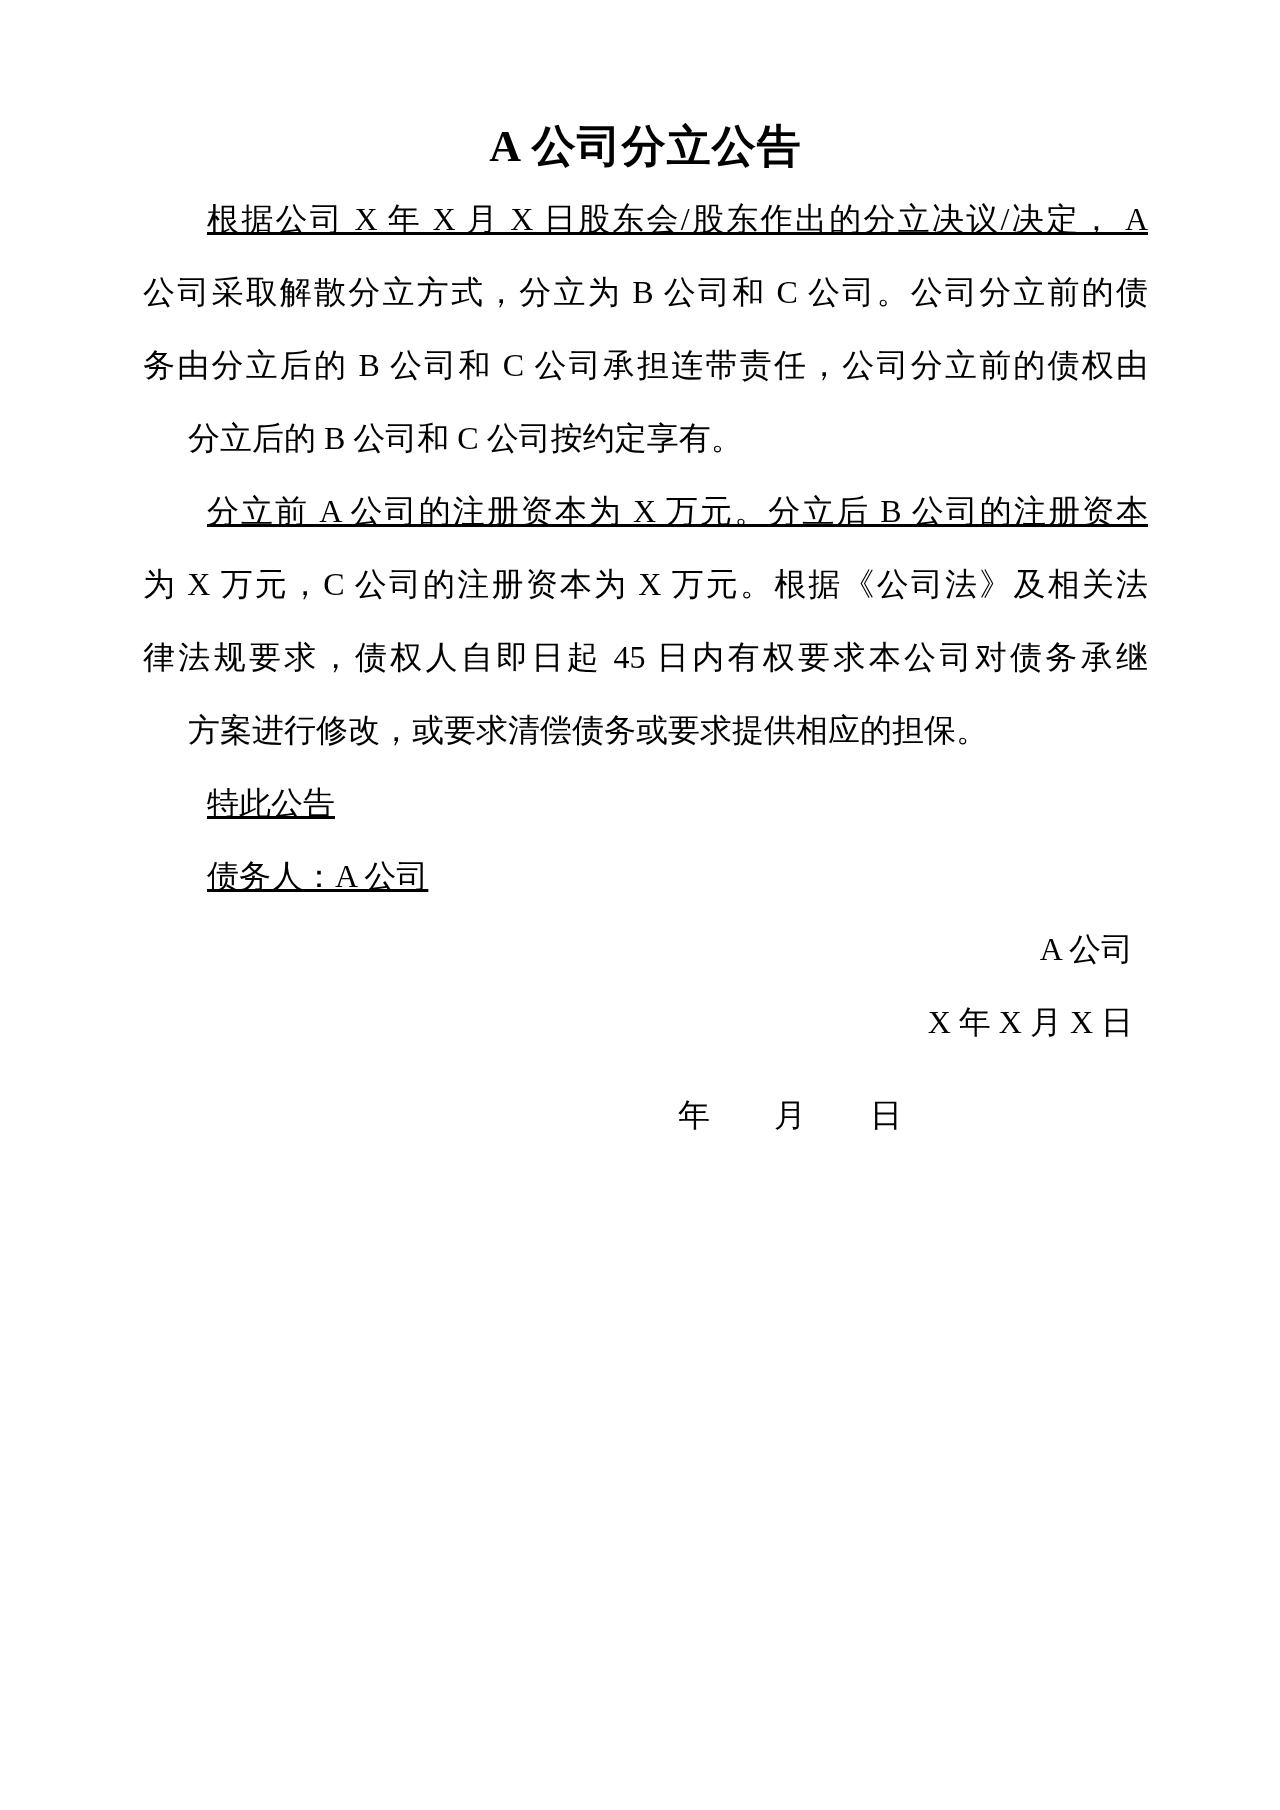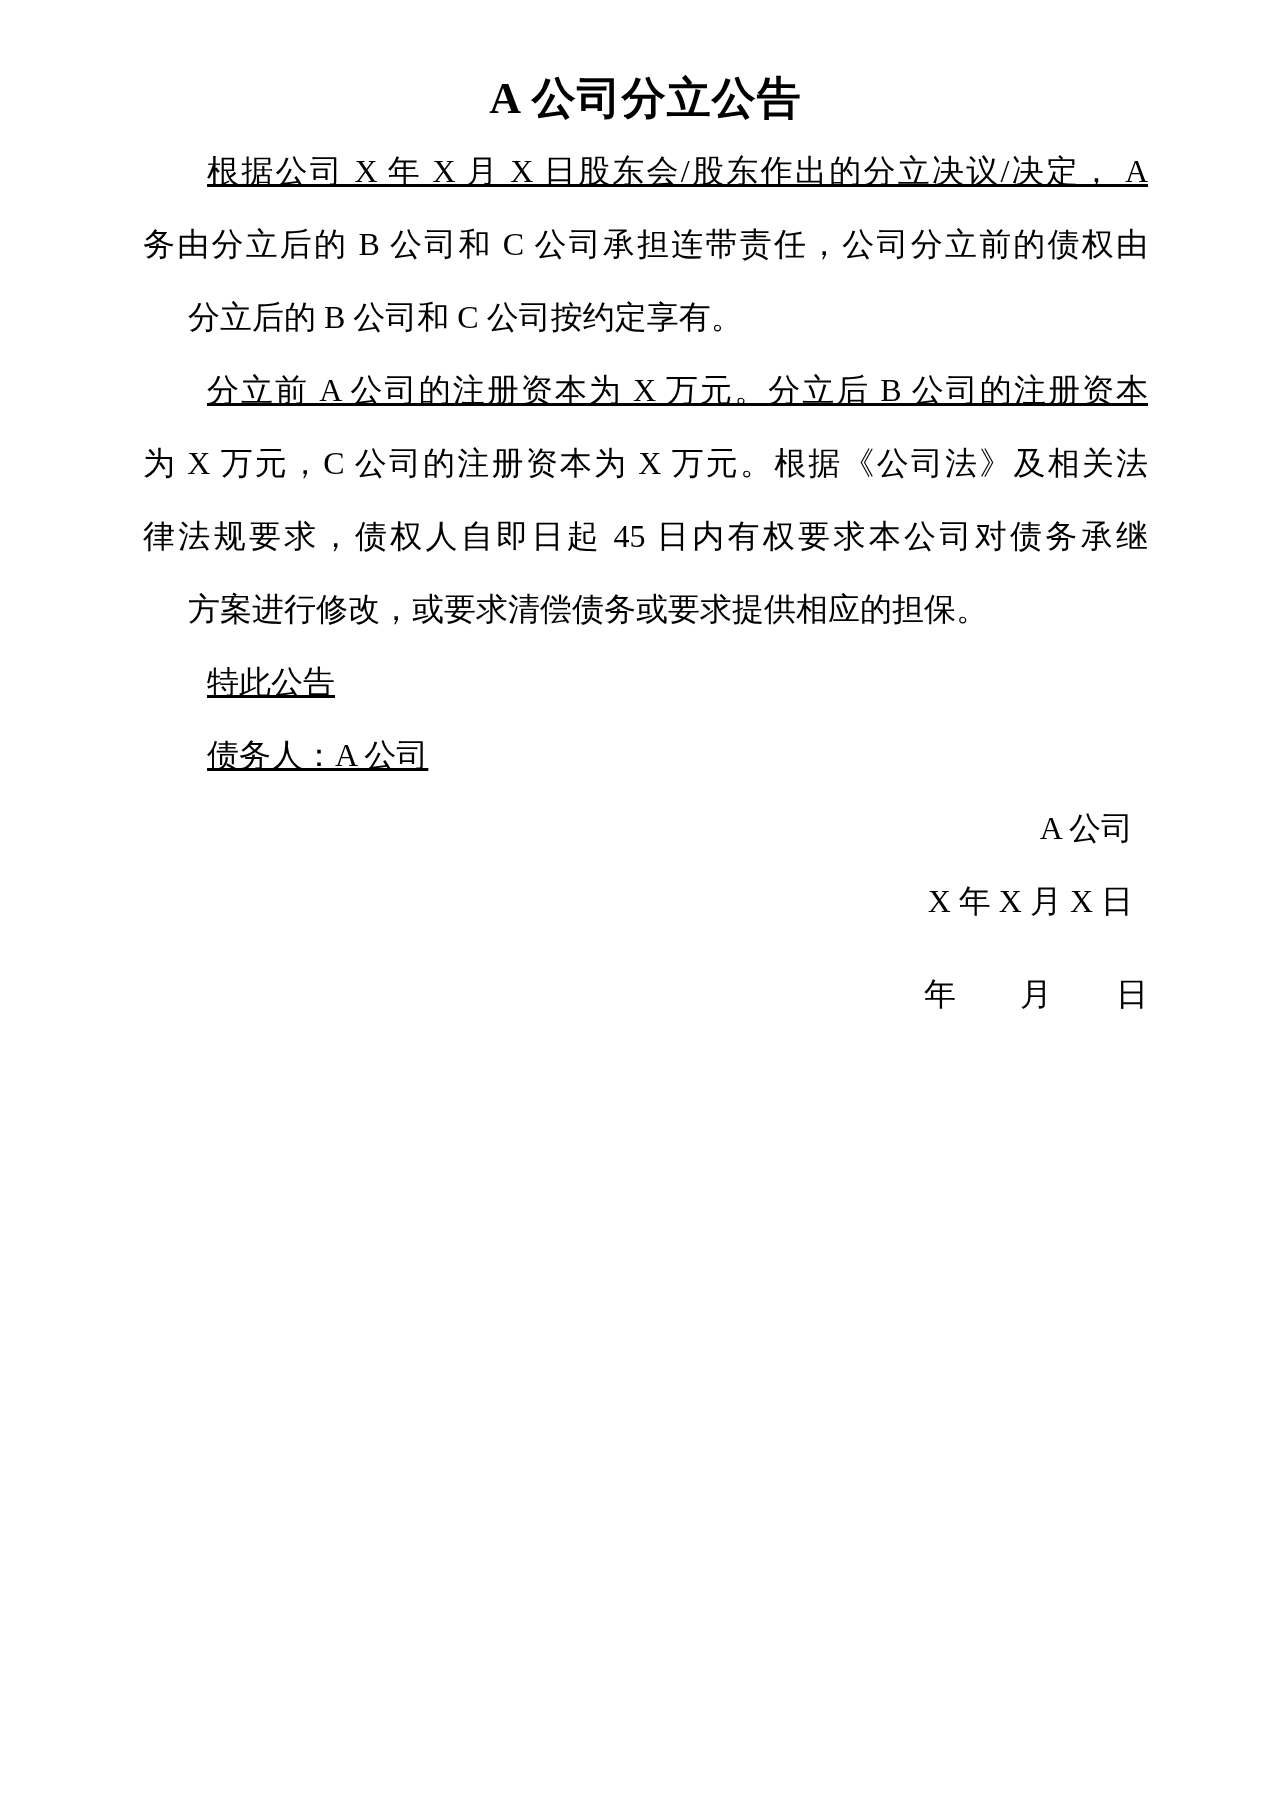--- a/index.html
+++ b/index.html
@@ -7,21 +7,21 @@
     padding: 0;
     background: #ffffff;
   }
   .page {
     position: relative;
     width: 1280px;
     height: 1810px;
     margin: 0 auto;
     background: #ffffff;
     box-sizing: border-box;
-    padding: 62px 132px 0 143px;
+    padding: 110px 132px 0 143px;
     color: #000000;
     font-family: "Liberation Serif", "DejaVu Serif", serif;
     overflow: hidden;
   }
   .title {
     margin: 0;
     font-size: 44px;
     font-weight: 600;
     line-height: 73px;
     text-align: center;
@@ -49,32 +49,32 @@
     text-indent: 2em;
     text-decoration: underline;
   }
   .sig {
     text-align-last: right;
     padding-right: 15px;
   }
   .blank-date {
     padding-left: 535px;
     margin-top: 20px;
-    text-align: right;
   }
 </style>
 </head>
 <body>
 
 <div class="page">
 
   <h1 class="title">A 公司分立公告</h1>
 
   <div>
     <div class="doc-line just indent">根据公司 X 年 X 月 X 日股东会/股东作出的分立决议/决定， A</div>
+    <div class="doc-line just">公司采取解散分立方式，分立为 B 公司和 C 公司。公司分立前的债</div>
     <div class="doc-line just">务由分立后的 B 公司和 C 公司承担连带责任，公司分立前的债权由</div>
     <div class="doc-line para-last">分立后的 B 公司和 C 公司按约定享有。</div>
   </div>
 
   <div>
     <div class="doc-line just indent">分立前 A 公司的注册资本为 X 万元。分立后 B 公司的注册资本</div>
     <div class="doc-line just">为 X 万元，C 公司的注册资本为 X 万元。根据《公司法》及相关法</div>
     <div class="doc-line just">律法规要求，债权人自即日起 45 日内有权要求本公司对债务承继</div>
     <div class="doc-line para-last">方案进行修改，或要求清偿债务或要求提供相应的担保。</div>
   </div>

